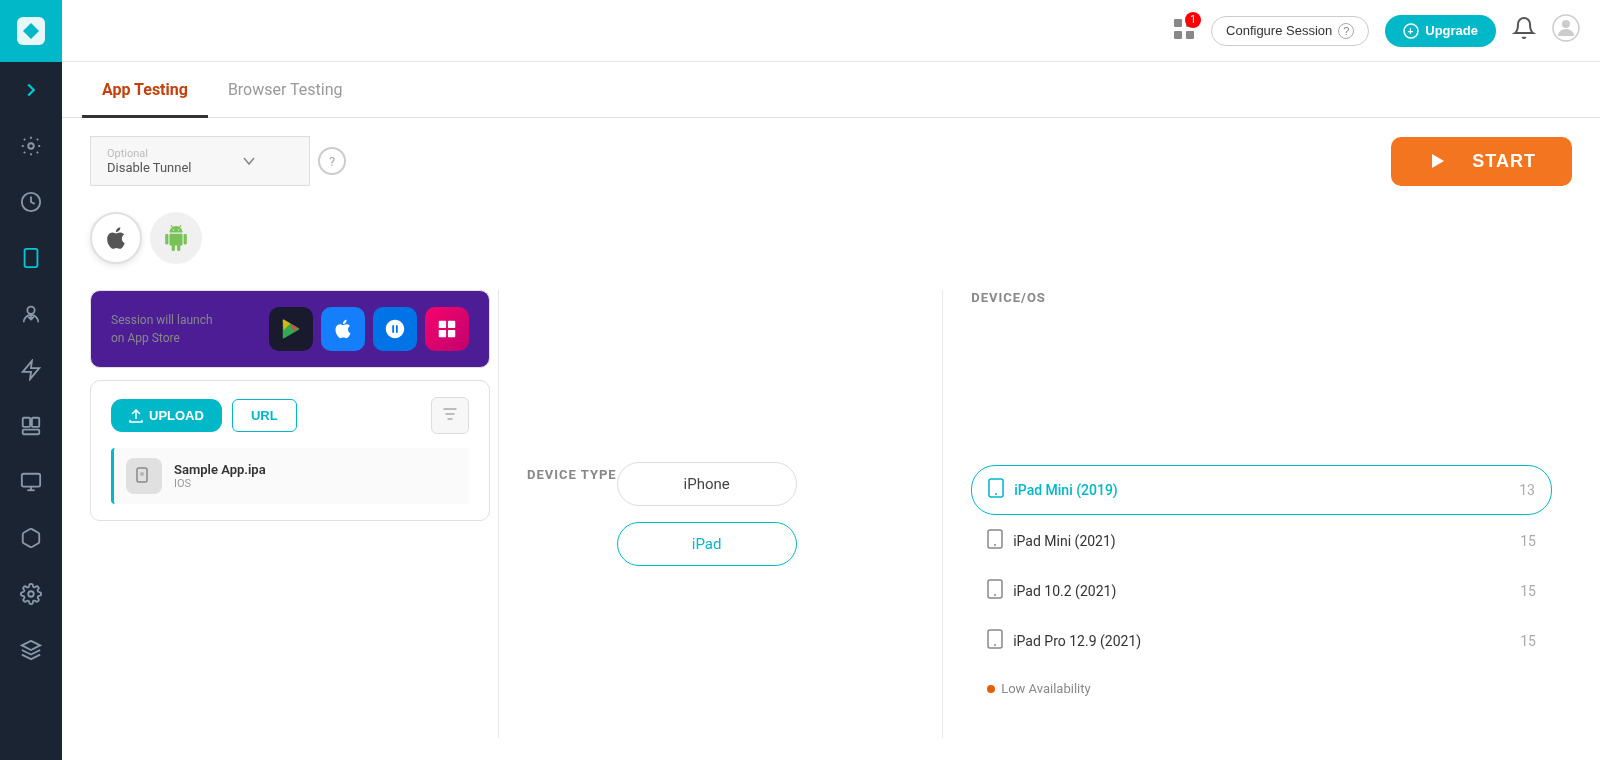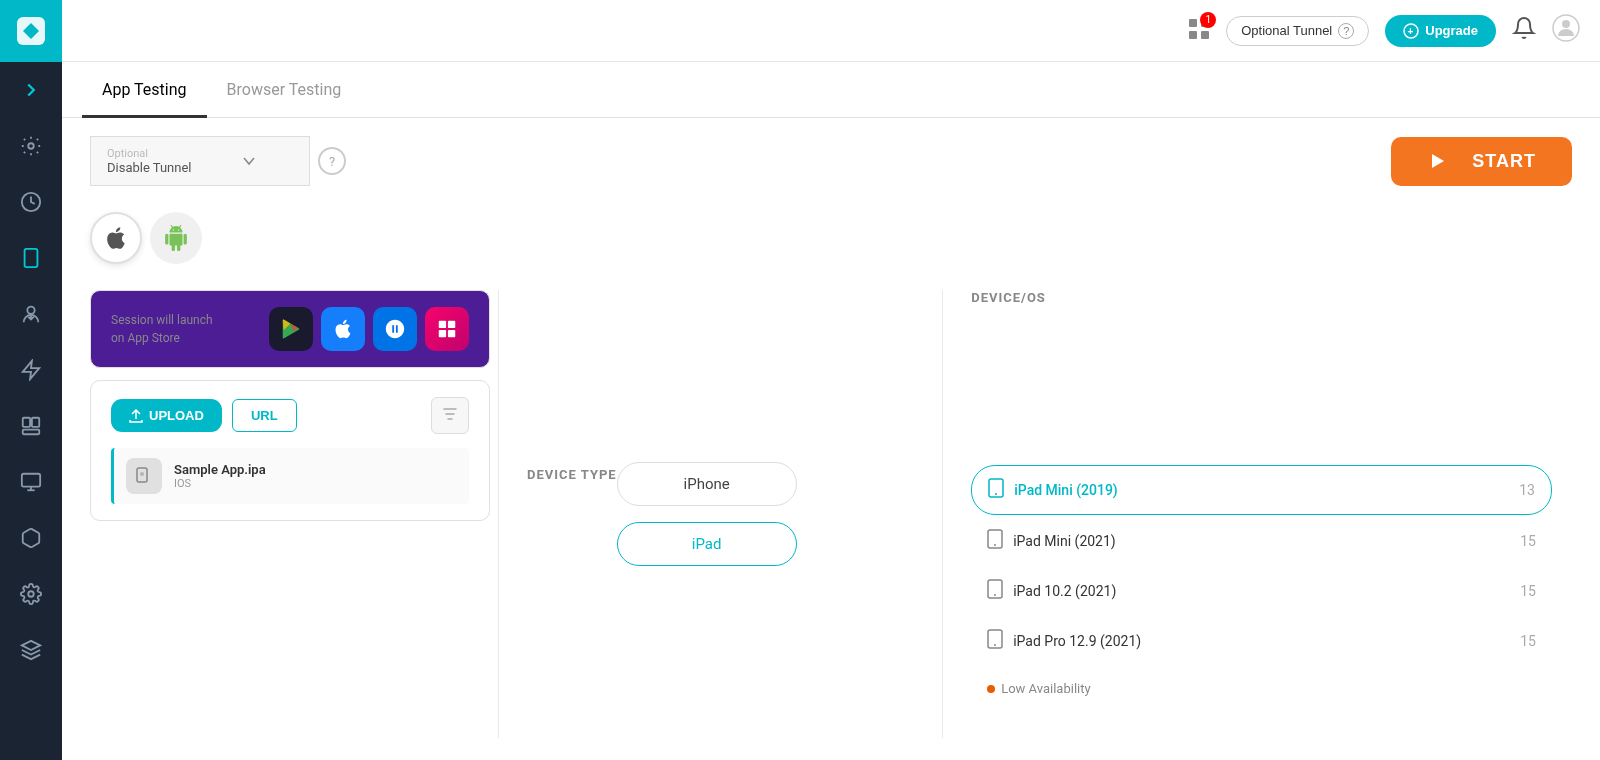--- a/index.html
+++ b/index.html
@@ -137,23 +137,23 @@
     }
     .tab {
       padding: 18px 20px 16px;
       font-size: 16px;
       cursor: pointer;
       color: #999;
       border-bottom: 3px solid transparent;
       margin-bottom: -1px;
     }
     .tab.active {
-      color: #000000;
+      color: #c2410c;
       border-bottom: 3px solid #333;
-      font-weight: 400;
+      font-weight: 700;
     }
 
     
     .sub-header {
       display: flex;
       align-items: center;
       padding: 18px 28px;
       background: #fff;
       gap: 20px;
     }
@@ -516,21 +516,21 @@
     <div class="header-apps-icon">
       <svg width="22" height="22" viewBox="0 0 22 22" fill="none">
         <rect x="1" y="1" width="8" height="8" rx="1" fill="#888"></rect>
         <rect x="13" y="1" width="8" height="8" rx="1" fill="#888"></rect>
         <rect x="1" y="13" width="8" height="8" rx="1" fill="#888"></rect>
         <rect x="13" y="13" width="8" height="8" rx="1" fill="#888"></rect>
       </svg>
       <span class="badge">1</span>
     </div>
     <button class="configure-tunnel-btn">
-      <span>Optional Tunnel</span>
+      <span>Configure Session</span>
       <span class="help-icon">?</span>
     </button>
     <button class="upgrade-btn">
       <svg width="16" height="16" viewBox="0 0 16 16" fill="none">
           <circle cx="8" cy="8" r="7" stroke="white" stroke-width="1.5"></circle>
           <text x="4.5" y="12" font-size="10" fill="white">+</text>
         </svg>
       <span>Upgrade</span>
     </button>
     <div class="header-bell">

